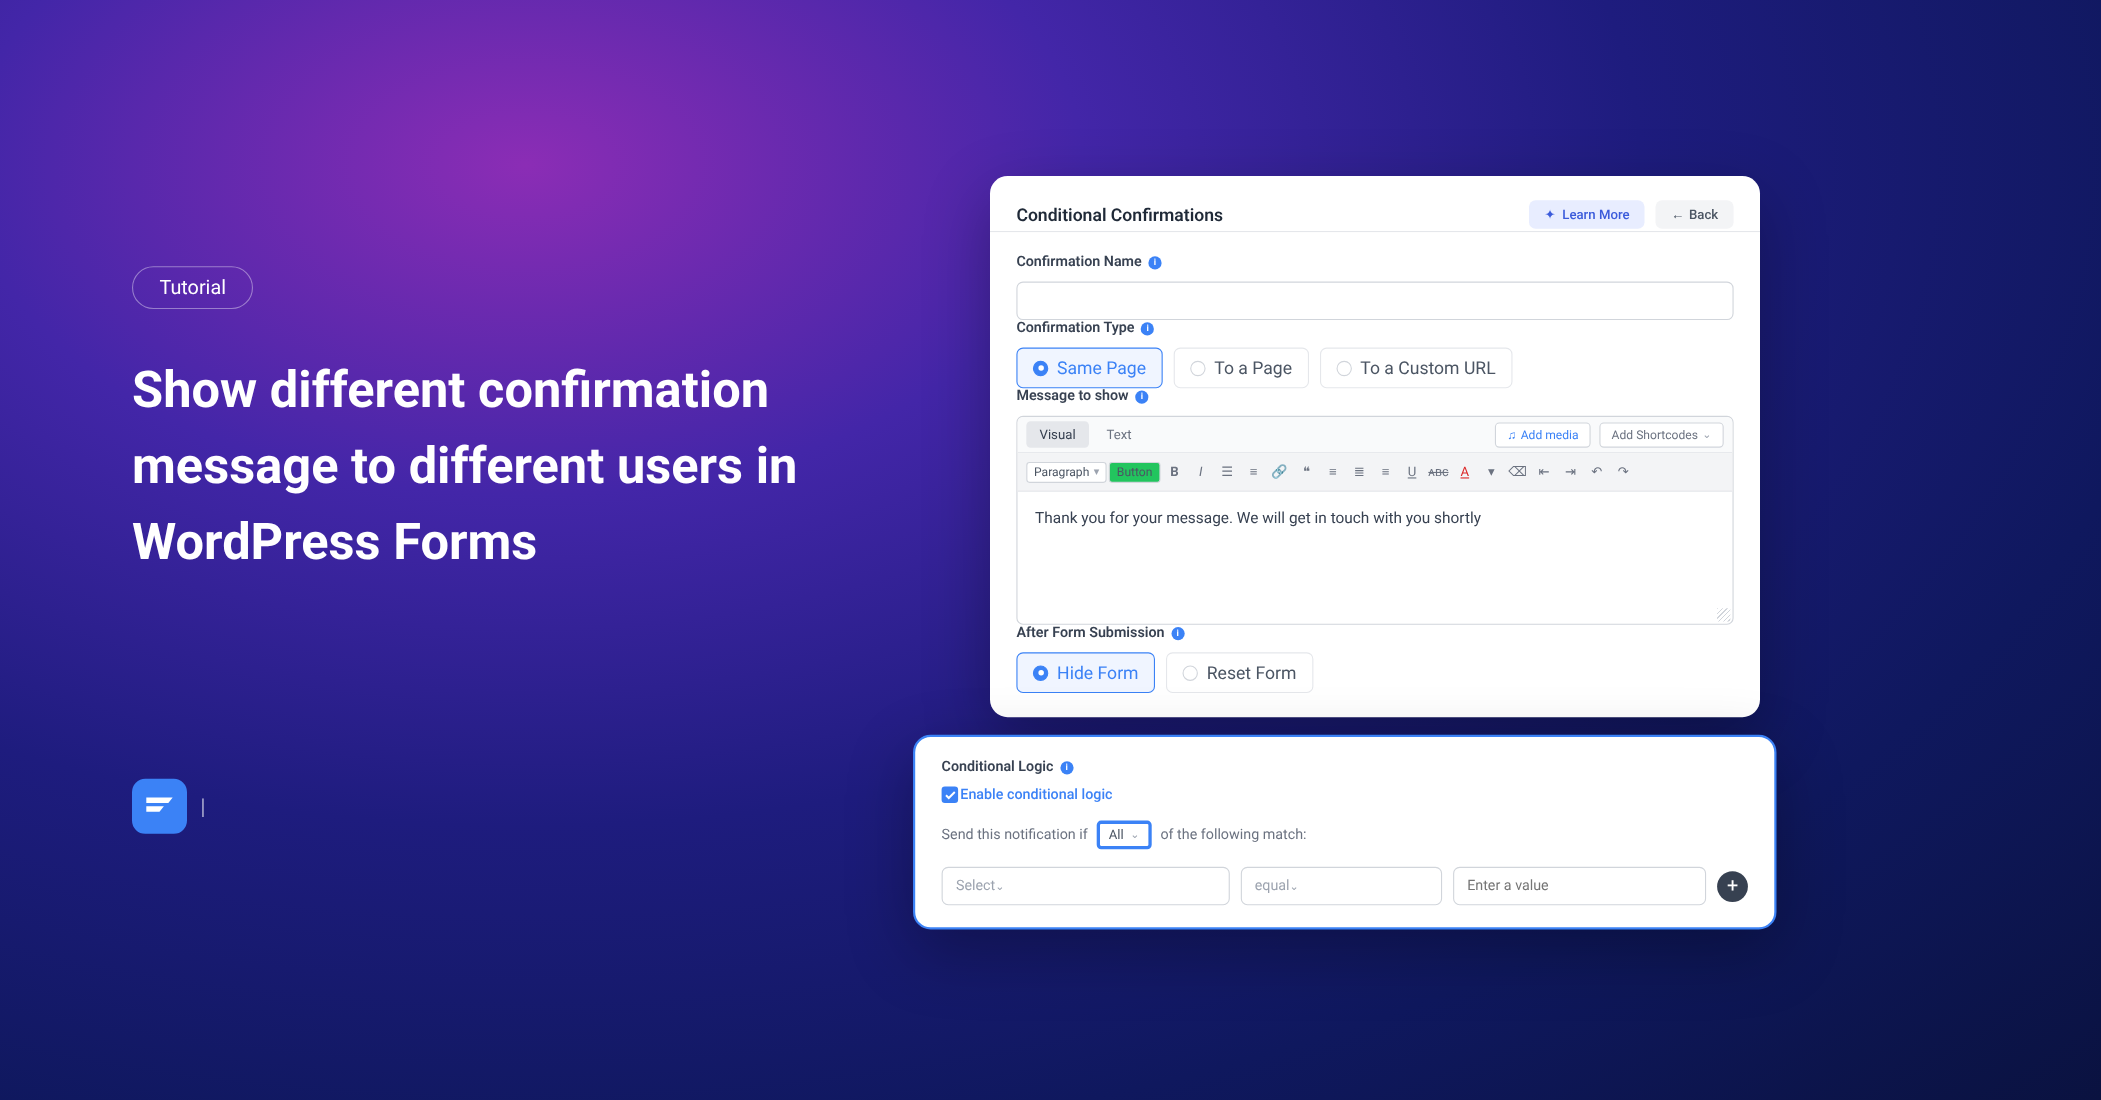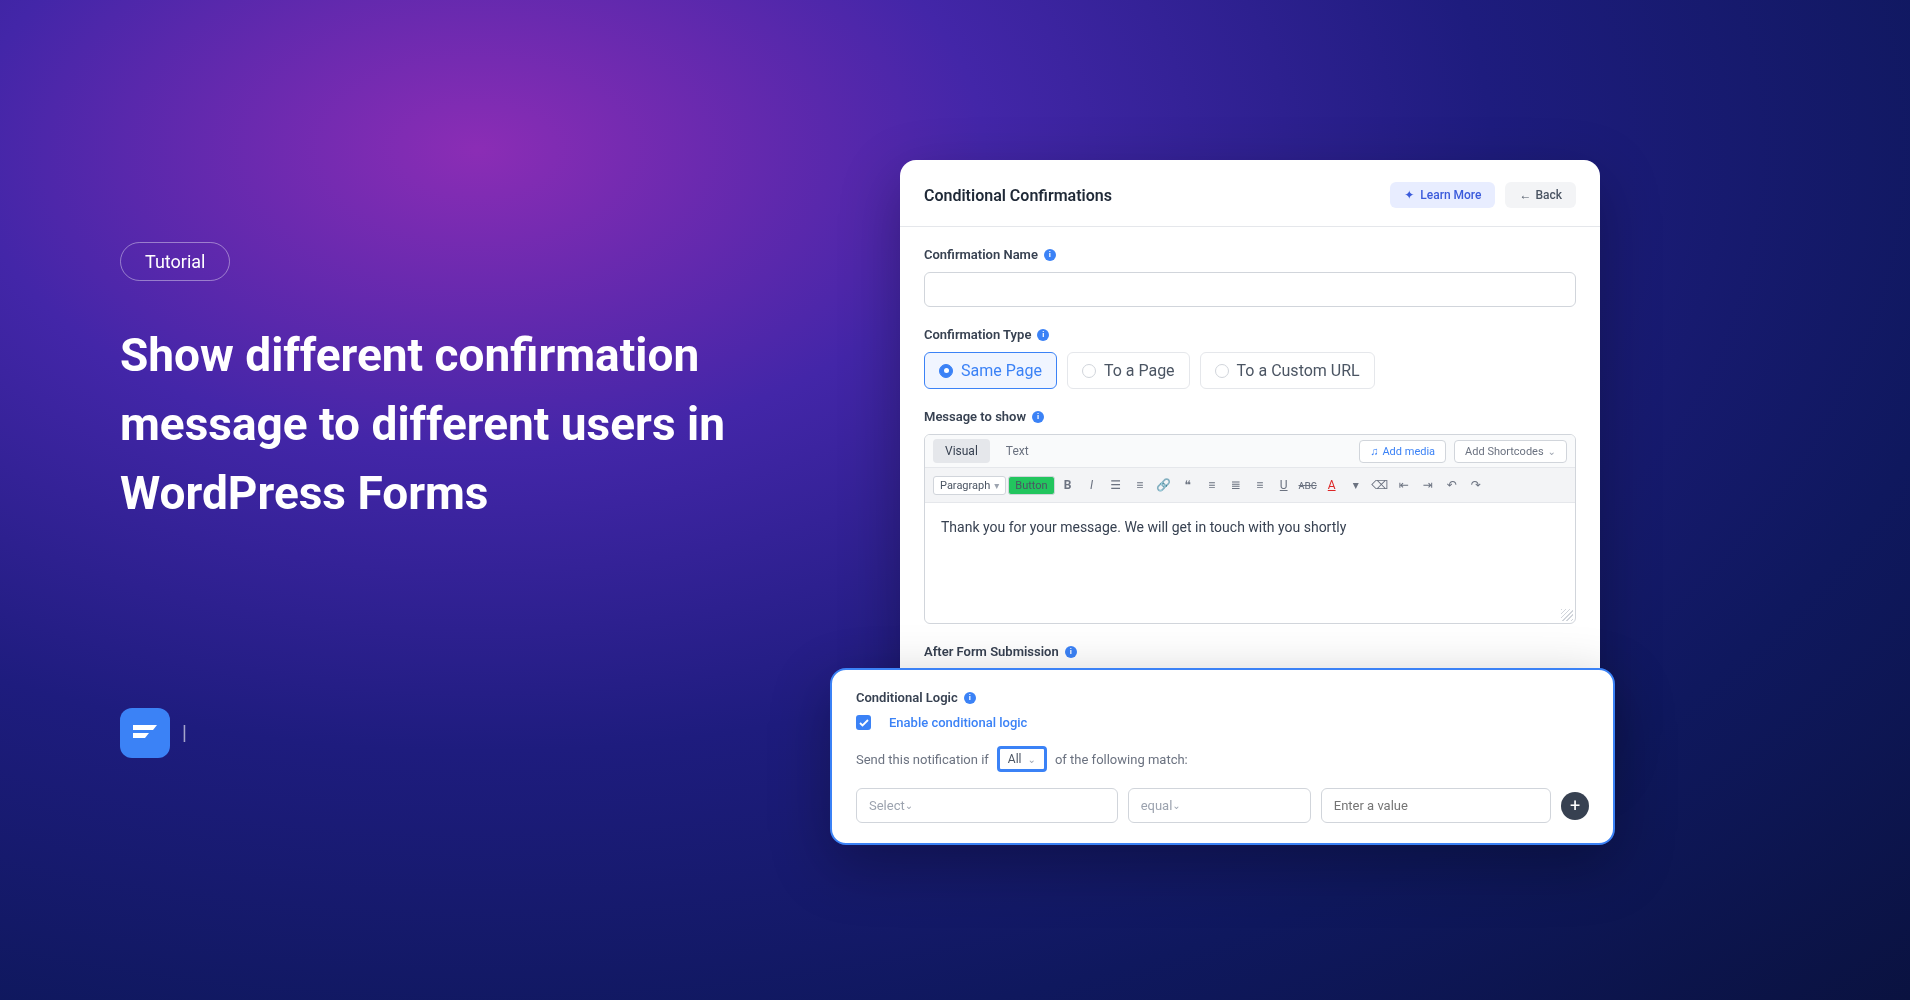--- a/index.html
+++ b/index.html
@@ -8,27 +8,27 @@
 .left{flex:0 0 720px;color:#fff}
 .badge{display:inline-block;border:1px solid rgba(255,255,255,0.4);border-radius:20px;padding:8px 24px;font-size:18px;margin-bottom:40px}
 .title{font-size:46px;font-weight:700;line-height:1.5;margin-bottom:180px}
 .brand{display:flex;align-items:center;gap:12px}
 .logo{width:50px;height:50px;background:#3b82f6;border-radius:12px;display:flex;align-items:center;justify-content:center}
 .logo svg{width:32px;height:32px}
 .divider{color:rgba(255,255,255,0.6);font-size:20px}
 .brand-text{font-size:30px;font-weight:400}
 .right{flex:1;position:relative;height:680px}
 .card-main{position:absolute;top:0;left:0;width:700px;background:#fff;border-radius:16px;box-shadow:0 20px 60px rgba(0,0,0,0.3);padding:22px 0}
-.card-header{display:flex;justify-content:space-between;align-items:center;padding:0 24px 18px;border-bottom:1px solid #e5e7eb}
+.card-header{display:flex;justify-content:space-between;align-items:center;padding:0 24px 2px;border-bottom:1px solid #e5e7eb}
 .card-title{font-size:16px;font-weight:600;color:#1f2937}
 .header-actions{display:flex;gap:10px}
 .btn-learn{background:#e8edff;color:#3b5bdb;border:none;border-radius:6px;padding:6px 14px;font-size:12px;font-weight:500;display:flex;align-items:center;gap:6px;cursor:pointer}
 .btn-back{background:#f3f4f6;color:#4b5563;border:none;border-radius:6px;padding:6px 14px;font-size:12px;font-weight:500;display:flex;align-items:center;gap:4px;cursor:pointer}
 .card-body{padding:20px 24px 0}
-.form-group{margin-bottom:20px}
+.form-group{}
 .form-label{font-size:13px;font-weight:600;color:#374151;display:flex;align-items:center;gap:6px;margin-bottom:10px}
 .info-icon{width:12px;height:12px;background:#3b82f6;border-radius:50%;display:inline-flex;align-items:center;justify-content:center;color:#fff;font-size:8px;font-weight:700}
 .text-input{width:100%;border:1px solid #d1d5db;border-radius:6px;padding:9px 12px;font-size:13px}
 .radio-group{display:flex;gap:10px}
 .radio-option{display:flex;align-items:center;gap:8px;padding:8px 14px;border:1px solid #e5e7eb;border-radius:6px;font-size:16px;color:#4b5563;cursor:pointer}
 .radio-option.active{border-color:#3b82f6;color:#3b82f6;background:#f0f5ff}
 .radio-circle{width:14px;height:14px;border:1.5px solid #d1d5db;border-radius:50%;display:flex;align-items:center;justify-content:center}
 .radio-option.active .radio-circle{border-color:#3b82f6;background:#3b82f6}
 .radio-option.active .radio-circle::after{content:"";width:5px;height:5px;background:#fff;border-radius:50%}
 .editor{border:1px solid #d1d5db;border-radius:6px;overflow:hidden}
@@ -39,21 +39,21 @@
 .tabs-right{display:flex;gap:8px;align-items:center}
 .btn-media{background:#fff;border:1px solid #d1d5db;border-radius:4px;padding:4px 10px;font-size:11px;color:#3b82f6;display:flex;align-items:center;gap:4px;cursor:pointer}
 .btn-shortcode{background:#fff;border:1px solid #d1d5db;border-radius:4px;padding:4px 10px;font-size:11px;color:#6b7280;display:flex;align-items:center;gap:4px;cursor:pointer}
 .toolbar{display:flex;align-items:center;gap:2px;padding:6px 8px;background:#f3f4f6;border-bottom:1px solid #e5e7eb;flex-wrap:wrap}
 .dropdown{border:1px solid #d1d5db;border-radius:3px;padding:2px 6px;font-size:11px;background:#fff;color:#4b5563;display:flex;align-items:center;gap:4px;cursor:pointer}
 .tb-btn{width:22px;height:22px;display:flex;align-items:center;justify-content:center;color:#6b7280;font-size:12px;cursor:pointer;border-radius:2px}
 .button-btn{border:1px solid #d1d5db;border-radius:3px;padding:2px 6px;font-size:11px;background:#22c55e;color:#4b5563;cursor:pointer}
 .editor-content{padding:16px;min-height:120px;font-family:Georgia,serif;font-size:14px;color:#374151;resize:vertical;position:relative}
 .resize-handle{position:absolute;bottom:2px;right:2px;width:12px;height:12px;background:repeating-linear-gradient(135deg,#d1d5db 0,#d1d5db 1px,transparent 1px,transparent 3px)}
 .card-logic{position:absolute;bottom:-5px;left:-70px;width:785px;background:#fff;border:2px solid #3b82f6;border-radius:16px;padding:20px 24px;box-shadow:0 20px 60px rgba(0,0,0,0.3)}
-.checkbox-row{display:flex;align-items:center;gap:18px;margin-bottom:16px}
+.checkbox-row{display:flex;align-items:center;gap:2px;margin-bottom:16px}
 .checkbox{width:15px;height:15px;background:#3b82f6;border-radius:3px;display:flex;align-items:center;justify-content:center}
 .checkbox svg{width:10px;height:10px}
 .checkbox-label{font-size:13px;font-weight:500;color:#3b82f6}
 .logic-text{font-size:13px;color:#6b7280;display:flex;align-items:center;gap:8px;margin-bottom:16px}
 .mini-select{border:3px solid #3b82f6;border-radius:4px;padding:3px 8px;font-size:12px;color:#4b5563;display:flex;align-items:center;gap:6px;cursor:pointer}
 .logic-row{display:flex;gap:10px;align-items:center}
 .select-box{flex:1;border:1px solid #d1d5db;border-radius:6px;padding:9px 12px;font-size:13px;color:#9ca3af;display:flex;align-items:center;cursor:pointer}
 .input-box{flex:1;border:1px solid #d1d5db;border-radius:6px;padding:9px 12px;font-size:13px;color:#9ca3af}
 .add-btn{width:28px;height:28px;background:#374151;border-radius:50%;display:flex;align-items:center;justify-content:center;color:#fff;font-size:18px;cursor:pointer}
 .chevron{font-size:10px;color:#9ca3af}

